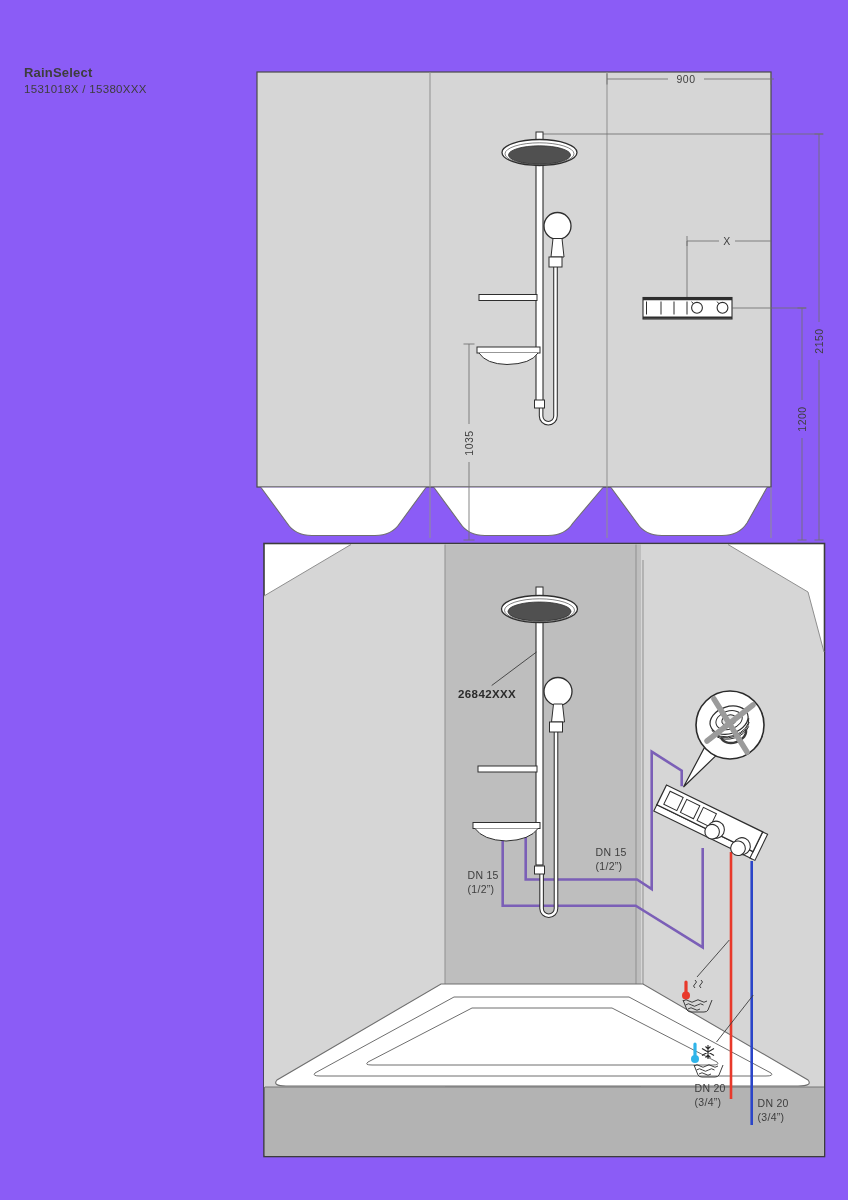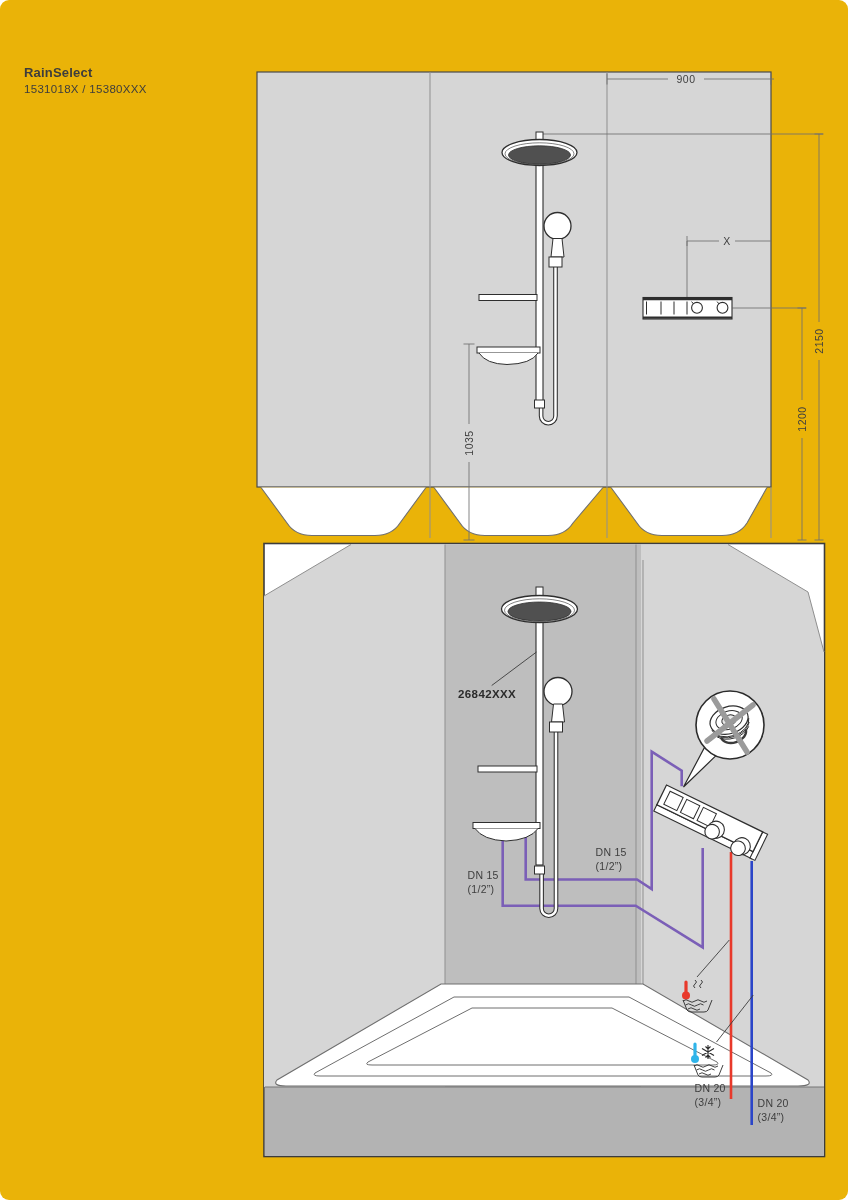--- a/index.html
+++ b/index.html
@@ -1,16 +1,16 @@
 <!DOCTYPE html>
 <html style="--mixed_water_pipe: #7B5FB7; --hot_water_pipe: #E8392B; --cold_water_pipe: #2B45C8; --cold_thermometer: #2FB4E9; --wall_light: #D6D6D6; --wall_back: #BEBEBE; --floor: #B3B3B3; --crossed_out: #9B9B9B;"><head>
 <meta charset="utf-8">
 <style>
   html,body{margin:0;padding:0;background:#ffffff;}
-  #page{position:relative;width:848px;height:1200px;background:#eab308;overflow:hidden;border-radius:9px;}
+  #page{position:relative;width:848px;height:1200px;background:#8b5cf6;overflow:hidden;}
   svg{position:absolute;left:0;top:0;}
   text{font-family:"Liberation Sans","DejaVu Sans",sans-serif;}
   .hdr-title{font-size:13px;font-weight:bold;fill:#3d3d3d;letter-spacing:.2px;}
   .hdr-sub{font-size:11.5px;fill:#3d3d3d;letter-spacing:.3px;}
   .dim{stroke:#6f6f6f;stroke-width:.85;fill:none;}
   .dimtxt{fill:#3f3f3f;font-size:10.5px;letter-spacing:.5px;}
   .lbl{fill:#3d3d3d;font-size:10.5px;letter-spacing:.3px;}
   .part{fill:#2b2b2b;font-size:11.5px;font-weight:bold;letter-spacing:.4px;}
   .lng{stroke:#8f8f8f;fill:none;stroke-width:1;}
   .wht{fill:#ffffff;stroke:#2e2e2e;}

